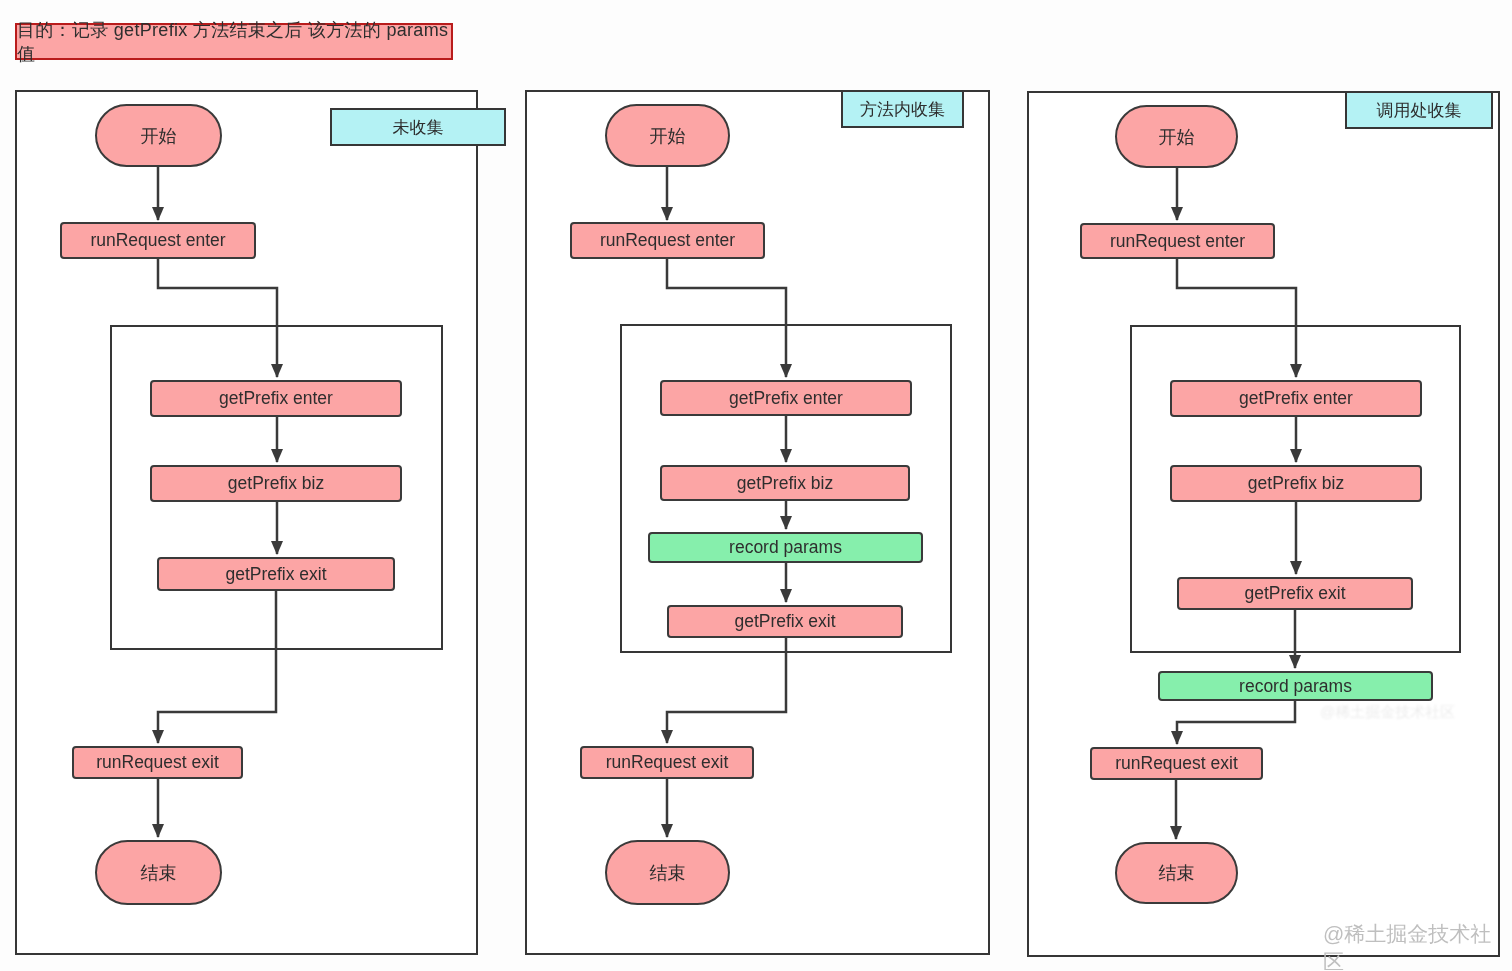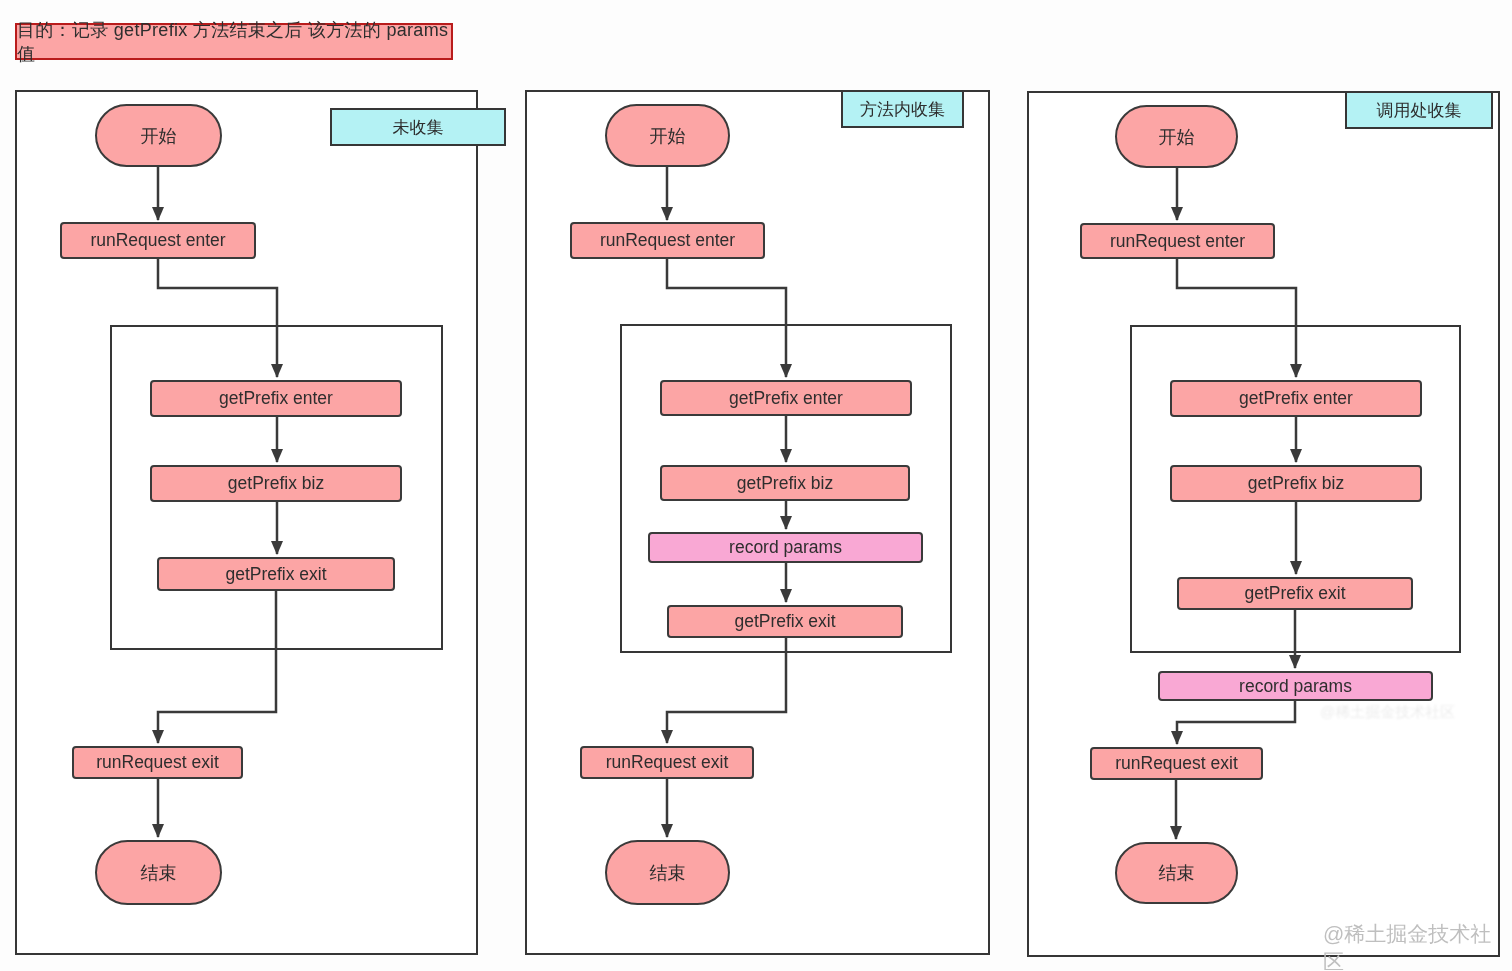--- a/index.html
+++ b/index.html
@@ -29,21 +29,21 @@
     box-sizing:border-box;z-index:2;
   }
   .wires{position:absolute;left:0;top:0;width:1512px;height:971px;z-index:3;}
   .node{
     position:absolute;border:2px solid #3a3a3a;background:#fca5a5;
     box-sizing:border-box;display:flex;align-items:center;justify-content:center;
     font-size:17.5px;z-index:4;white-space:nowrap;
   }
   .box{border-radius:4px;}
   .stadium{border-radius:33px;font-size:18px;}
-  .highlight{background:#f9a8d4;}
+  .highlight{background:#86efac;}
   .watermark{
     position:absolute;left:1323px;top:920px;font-size:21px;color:#bfbfbf;z-index:7;
   }
   .watermark-ghost{
     position:absolute;left:1320px;top:703px;font-size:15px;color:#8a8a8a;
     opacity:.16;filter:blur(1px);z-index:1;
   }
 </style>
 </head>
 <body>

